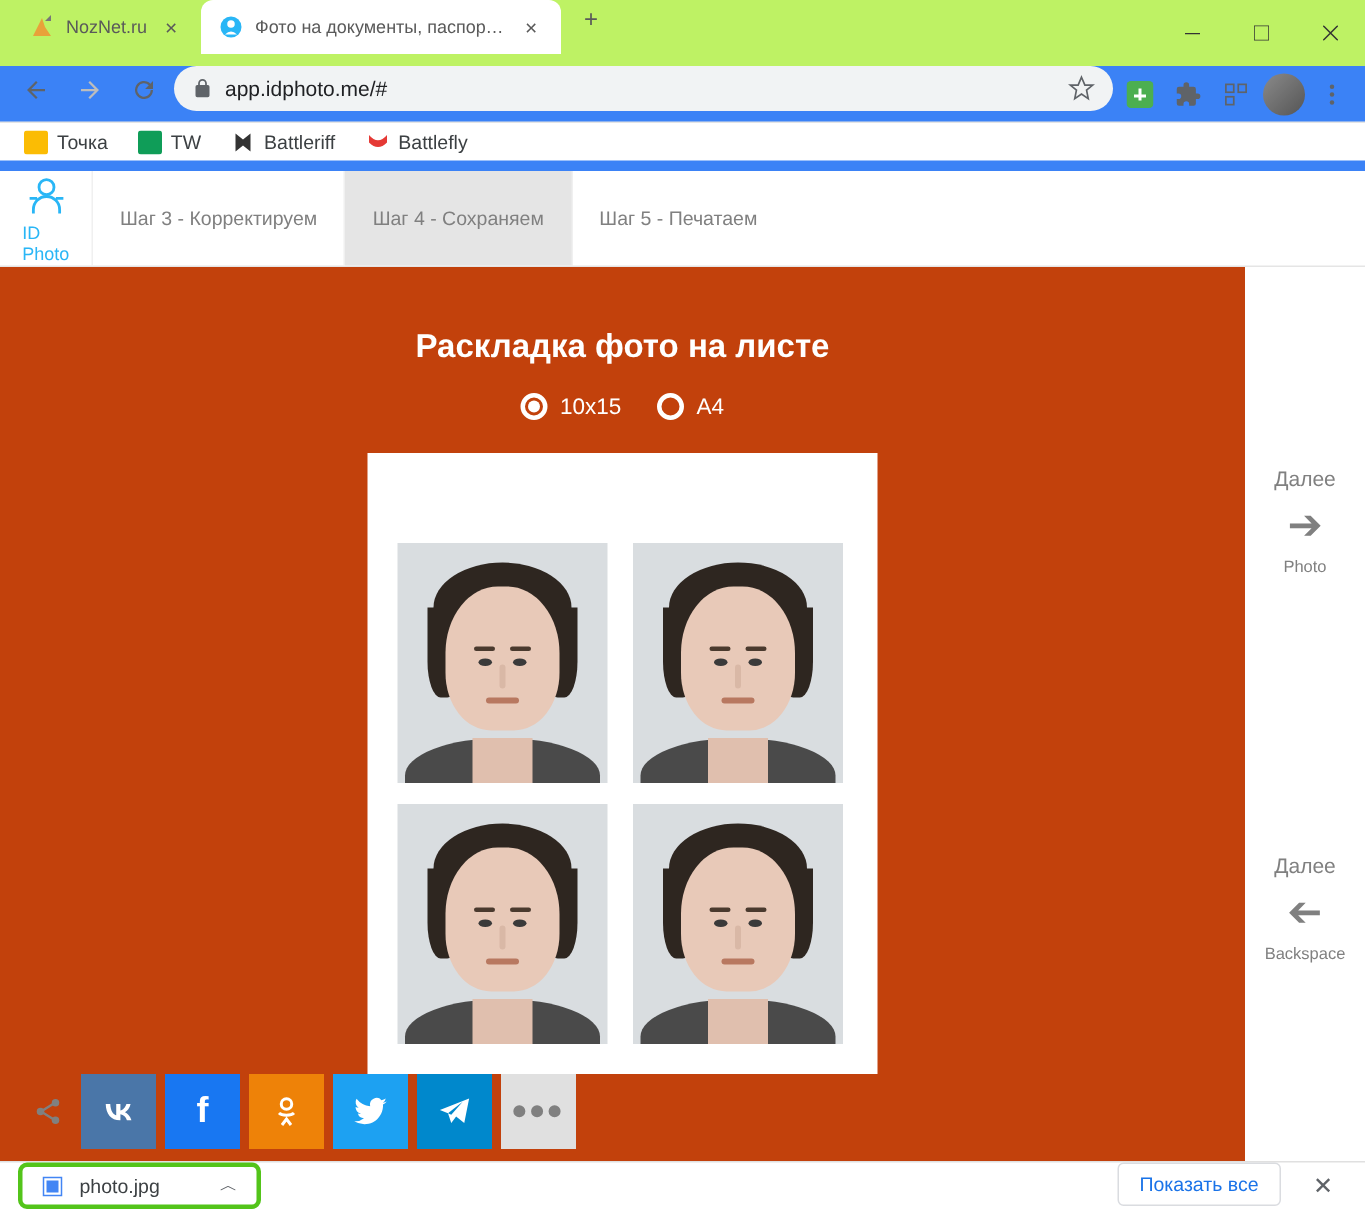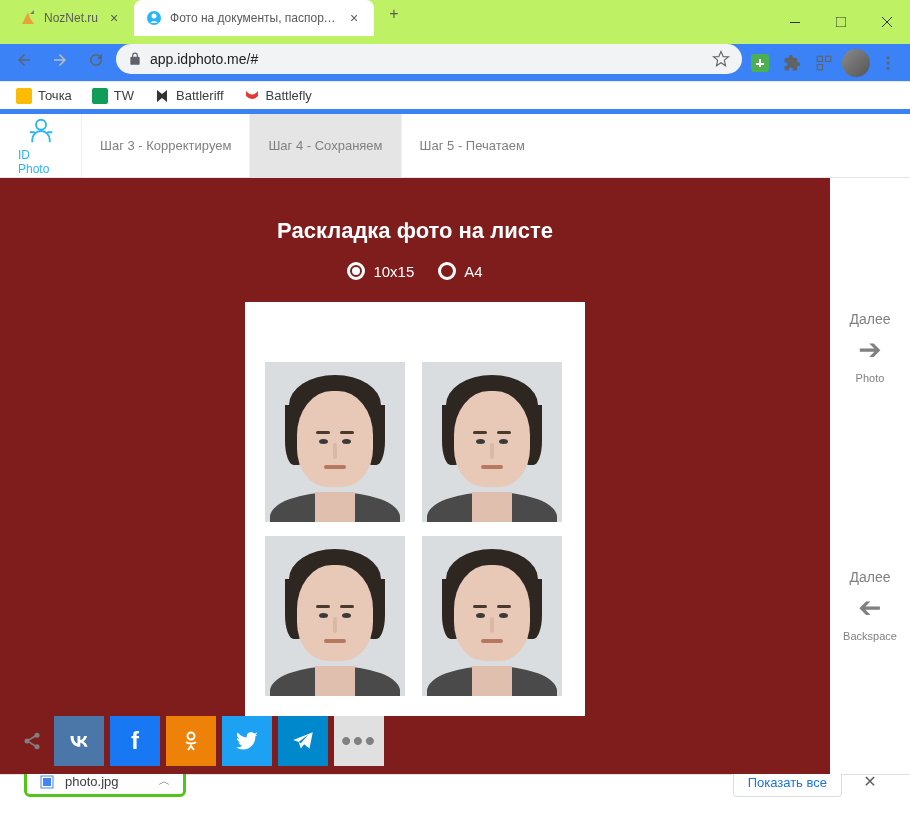--- a/index.html
+++ b/index.html
@@ -15,30 +15,30 @@
 .winctrls>div{width:46px;display:flex;align-items:center;justify-content:center;color:#333}
 .addrbar{height:38px;background:#3b82f6;display:flex;padding:0 8px;gap:4px;border-bottom:1px solid #e5e5e5}
 .navbtn{width:32px;height:32px;display:flex;align-items:center;justify-content:center;color:#5f6368;border-radius:50%}
 .navbtn.disabled{color:#bdbdbd}
 .omnibox{flex:1;height:30px;background:#f1f3f4;border-radius:15px;display:flex;align-items:center;padding:0 12px;gap:8px;font-size:14px;color:#202124}
 .lock{color:#5f6368;font-size:12px}
 .omni-right{margin-left:auto;display:flex;gap:12px;align-items:center;color:#5f6368}
 .exticons{display:flex;gap:4px;align-items:center}
 .exticons>div{width:28px;height:28px;display:flex;align-items:center;justify-content:center}
 .avatar{width:28px;height:28px;border-radius:50%;background:linear-gradient(135deg,#8a8a8a,#555)}
-.bookmarks{height:32px;background:#fff;display:flex;align-items:center;padding:0 8px;gap:4px;font-size:13px;color:#3c4043;border-bottom:5px solid #3b82f6}
+.bookmarks{height:32px;background:#fff;display:flex;align-items:center;padding:0 8px;gap:4px;font-size:13px;color:#3c4043;border-bottom:7px solid #3b82f6}
 .bm{display:flex;align-items:center;gap:6px;padding:4px 8px;border-radius:4px}
 .bm .bicon{width:16px;height:16px}
 .content{position:relative;height:660px;display:flex;flex-direction:column}
 .steps{height:64px;display:flex;background:#fff;border-bottom:1px solid #e5e5e5}
 .step{display:flex;align-items:center;justify-content:center;font-size:13px;color:#808080;padding:0 18px;border-right:1px solid #f0f0f0}
-.step.brand{flex-direction:column;color:#29b6f6;gap:2px;width:82px;font-size:12px}
+.step.brand{flex-direction:column;color:#29b6f6;gap:2px;width:62px;font-size:12px}
 .step.active{background:#e5e5e5}
 .workspace{flex:1;display:flex;background:#fff;overflow:hidden}
-.canvas-wrap{flex:1;background:#7f1d1d;display:flex;flex-direction:column;align-items:center;padding-top:40px;position:relative;overflow:hidden}
+.canvas-wrap{flex:1;background:#c2410c;display:flex;flex-direction:column;align-items:center;padding-top:40px;position:relative;overflow:hidden}
 .canvas-title{color:#fff;font-size:22px;font-weight:bold}
 .radios{display:flex;gap:24px;margin-top:18px;align-items:center}
 .radio{display:flex;align-items:flex-end;gap:8px;color:#fff;font-size:15px}
 .rcircle{width:18px;height:18px;border-radius:50%;border:3px solid #fff;display:flex;align-items:center;justify-content:center}
 .rcircle.on::after{content:"";width:8px;height:8px;border-radius:50%;background:#fff}
 .sheet{width:340px;background:#fff;margin-top:22px;padding:60px 20px 20px;display:grid;grid-template-columns:1fr 1fr;gap:14px}
 .photo{width:140px;height:160px;background:#d9dde0;position:relative;overflow:hidden}
 .face{position:absolute;left:50%;top:18%;transform:translateX(-50%);width:76px;height:96px;background:#e8c9b8;border-radius:46% 46% 40% 40%}
 .hair{position:absolute;left:50%;top:8%;transform:translateX(-50%);width:92px;height:60px;background:#2e2620;border-radius:50% 50% 30% 30%}
 .hair::before,.hair::after{content:"";position:absolute;width:22px;height:60px;background:#2e2620;top:30px;border-radius:0 0 40% 40%}
@@ -52,21 +52,21 @@
 .mouth{position:absolute;width:22px;height:4px;background:#b87860;border-radius:3px;top:74px;left:50%;transform:translateX(-50%)}
 .nose{position:absolute;width:4px;height:16px;background:#d9b8a6;top:52px;left:50%;transform:translateX(-50%);border-radius:2px}
 .sidepanel{width:80px;background:#fff;display:flex;flex-direction:column;align-items:center;justify-content:space-around;padding:40px 0}
 .sidebtn{display:flex;flex-direction:column;align-items:center;gap:6px;color:#808080;font-size:14px}
 .sidebtn .arrow{font-size:28px}
 .sidebtn .key{font-size:11px}
 .sharebar{position:absolute;left:16px;bottom:8px;display:flex;align-items:center;gap:6px}
 .sharebtn{width:32px;height:42px;display:flex;align-items:center;justify-content:center;color:#808080;font-size:18px}
 .soc{width:50px;height:50px;display:flex;align-items:center;justify-content:center;color:#fff;font-size:24px;font-weight:bold}
 .vk{background:#4a76a8}.fb{background:#1877f2}.ok{background:#ee8208}.tw{background:#1da1f2}.tg{background:#0088cc}.more{background:#e0e0e0;color:#808080;font-size:28px;letter-spacing:2px}
-.dlbar{height:23px;background:#fff;border-top:1px solid #e0e0e0;display:flex;align-items:flex-end;padding:0 24px;gap:12px}
+.dlbar{height:23px;background:#fff;border-top:1px solid #e0e0e0;display:flex;align-items:flex-start;padding:0 12px;gap:12px}
 .dlitem{display:flex;align-items:center;gap:10px;padding:4px 12px;border:3px solid #53c41a;border-radius:6px;font-size:13px;color:#3c4043;background:#fff}
 .dlitem .fileicon{width:16px;height:16px}
 .dlitem .chev{margin-left:30px;color:#5f6368;font-size:12px}
 .showall{margin-left:auto;padding:6px 14px;border:1px solid #dadce0;border-radius:4px;font-size:13px;color:#1a73e8;background:#fff}
 .dlclose{width:32px;height:32px;display:flex;align-items:center;justify-content:center;color:#5f6368;font-size:16px}
 svg{display:block}
 </style>
 </head>
 <body>
 

